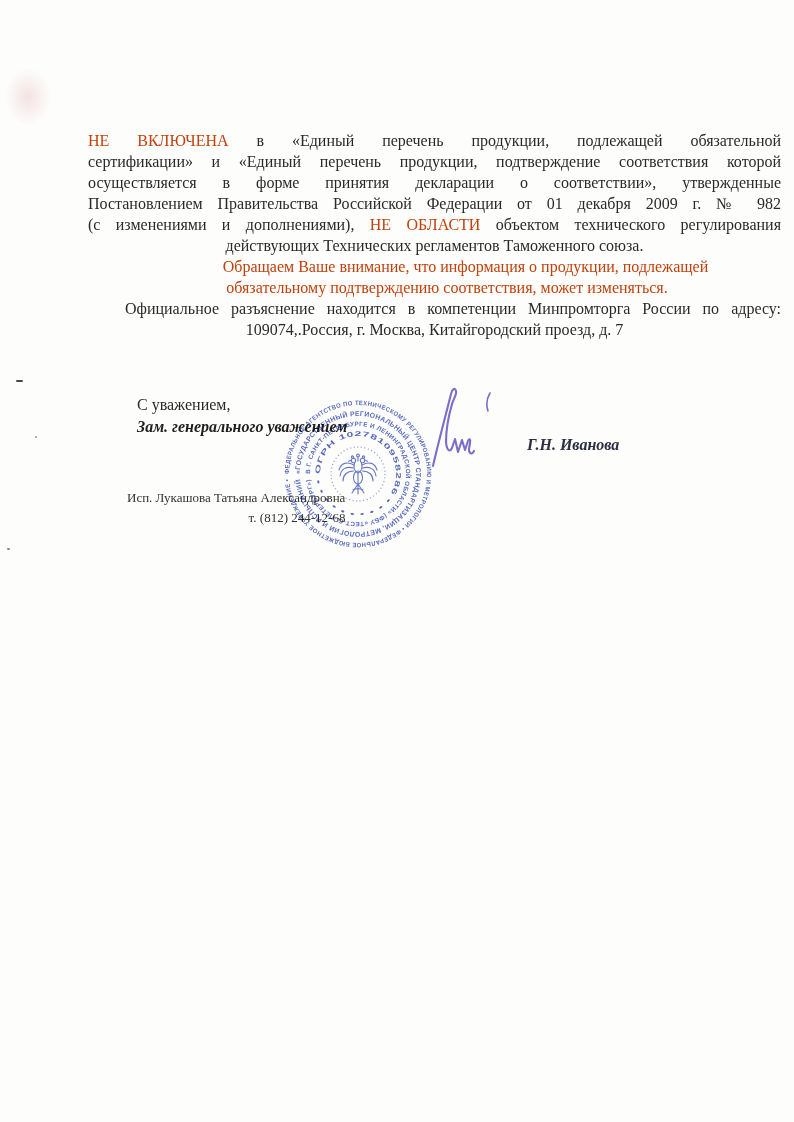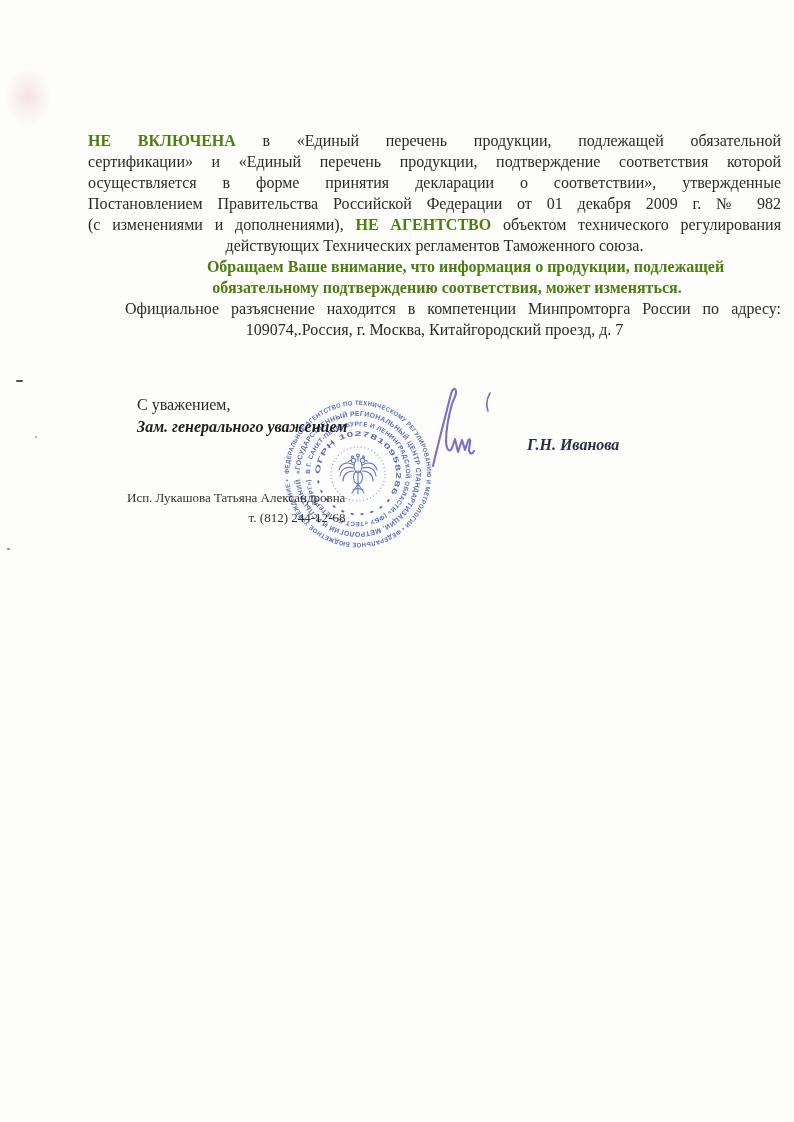--- a/index.html
+++ b/index.html
@@ -4,21 +4,21 @@
 <style>
   html,body{margin:0;padding:0;background:#ffffff;}
   .page{
     position:relative;width:794px;height:1122px;margin:0 auto;
     background:#fdfdfc;overflow:hidden;
     font-family:"Liberation Serif", serif;color:#2a2a2a;
   }
   
   .letter-body{position:absolute;left:88px;top:130px;width:693px;}
   .ln{font-size:16px;line-height:21px;text-align:center;}
-  .ln .b{font-weight:bold;color:#4d7c0f;}
+  .ln .b{font-weight:normal;color:#c2410c;}
   .ln.st{text-align:justify;text-align-last:justify;}
   .ln.ind{text-indent:37px;}
   .ln.allb{font-weight:bold;color:#1c1c1c;margin-left:25px;}
   
   .closing{position:absolute;left:137px;top:394px;}
   .closing .sal{font-size:16px;line-height:22px;}
   .closing .ttl{font-size:16px;line-height:22px;font-weight:bold;font-style:italic;color:#1e1e1e;}
   .signer{position:absolute;left:527px;top:436px;font-size:16px;font-weight:bold;font-style:italic;color:#2b2f3f;text-align:right;}
   
   .contact{position:absolute;left:127px;top:488px;font-size:13px;line-height:20px;color:#333;text-align:right;}
@@ -39,21 +39,21 @@
 
 <div class="page">
 
   <div class="smudge"></div>
 
   <div class="letter-body">
       <div class="ln st"><span class="b">НЕ ВКЛЮЧЕНА</span><span> в «Единый перечень продукции, подлежащей обязательной</span></div>
       <div class="ln st"><span>сертификации» и «Единый перечень продукции, подтверждение соответствия которой</span></div>
       <div class="ln st"><span>осуществляется в форме принятия декларации о соответствии», утвержденные</span></div>
       <div class="ln st"><span>Постановлением Правительства Российской Федерации от 01 декабря 2009 г. № 982</span></div>
-      <div class="ln st"><span>(с изменениями и дополнениями), </span><span class="b">НЕ АГЕНТСТВО</span><span> объектом технического регулирования</span></div>
+      <div class="ln st"><span>(с изменениями и дополнениями), </span><span class="b">НЕ ОБЛАСТИ</span><span> объектом технического регулирования</span></div>
       <div class="ln"><span>действующих Технических регламентов Таможенного союза.</span></div>
       <div class="ln ind allb"><span class="b">Обращаем Ваше внимание, что информация о продукции, подлежащей</span></div>
       <div class="ln allb"><span class="b">обязательному подтверждению соответствия, может изменяться.</span></div>
       <div class="ln st ind"><span>Официальное разъяснение находится в компетенции Минпромторга России по адресу:</span></div>
       <div class="ln"><span>109074,.Россия, г. Москва, Китайгородский проезд, д. 7</span></div>
     </div>
 
   <div class="closing">
     <div class="sal">С уважением,</div>
     <div class="ttl">Зам. генерального уважением</div>

